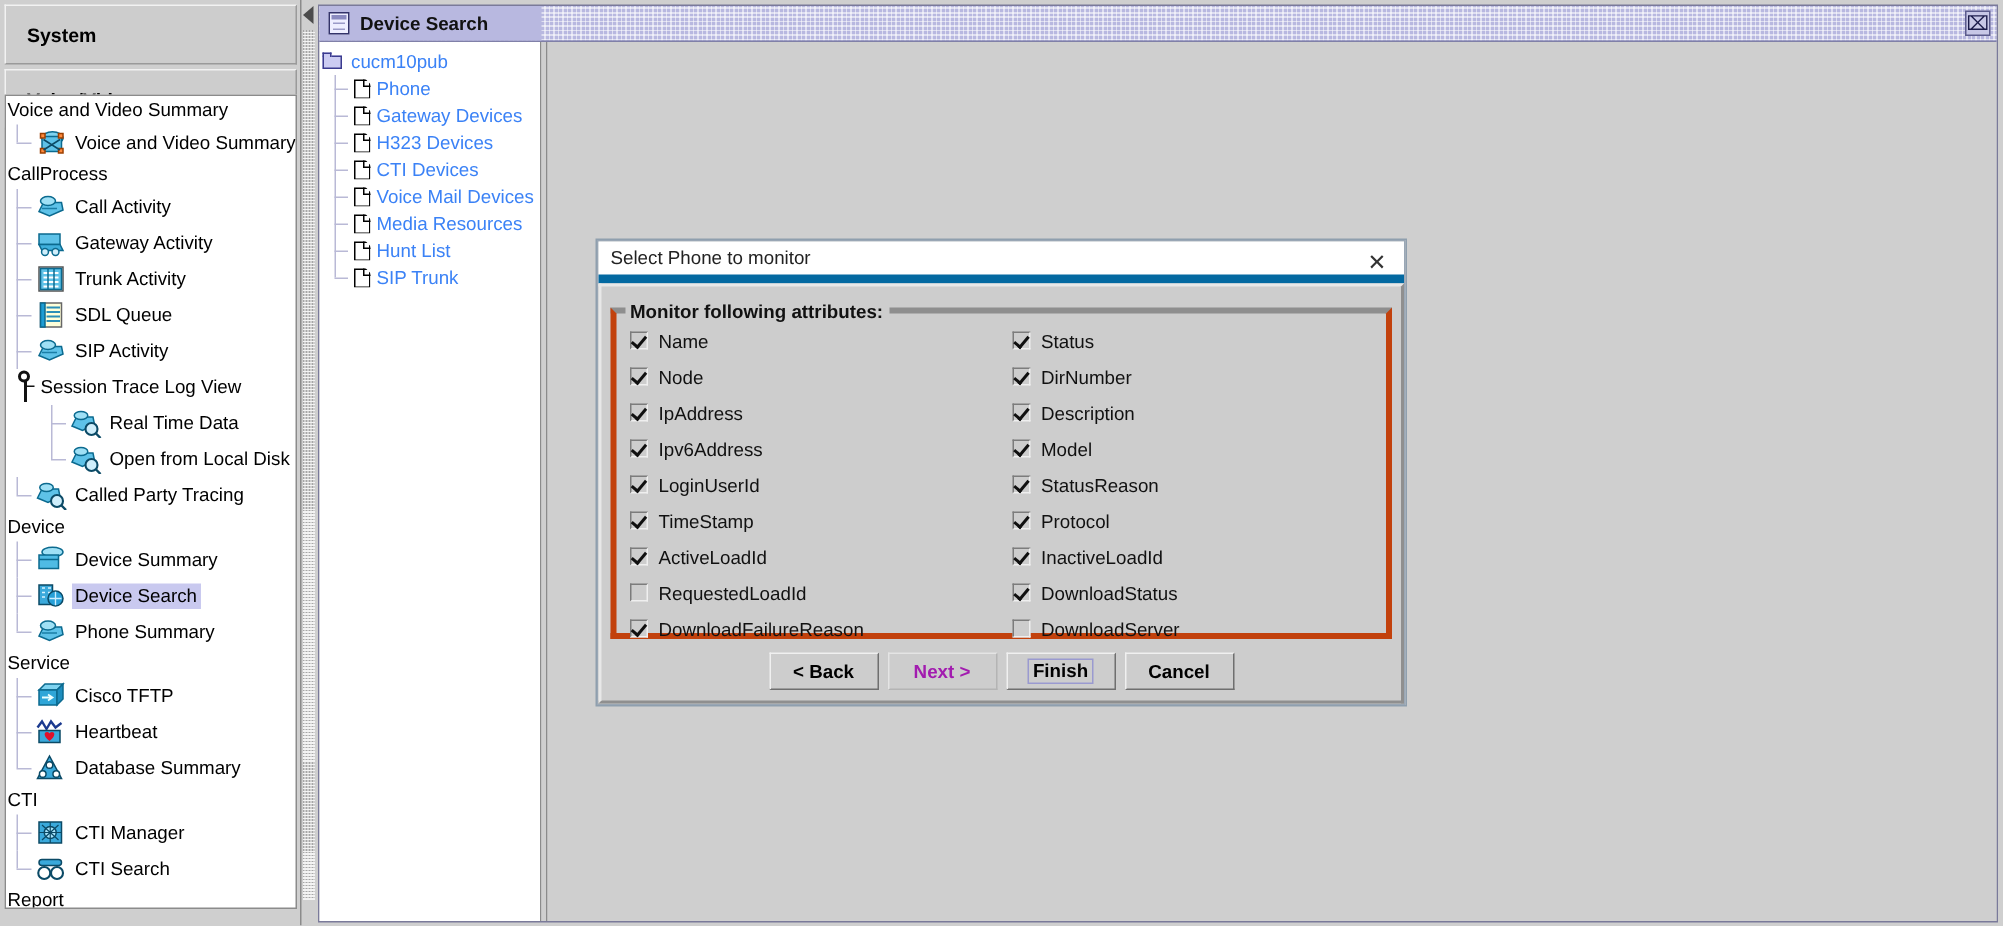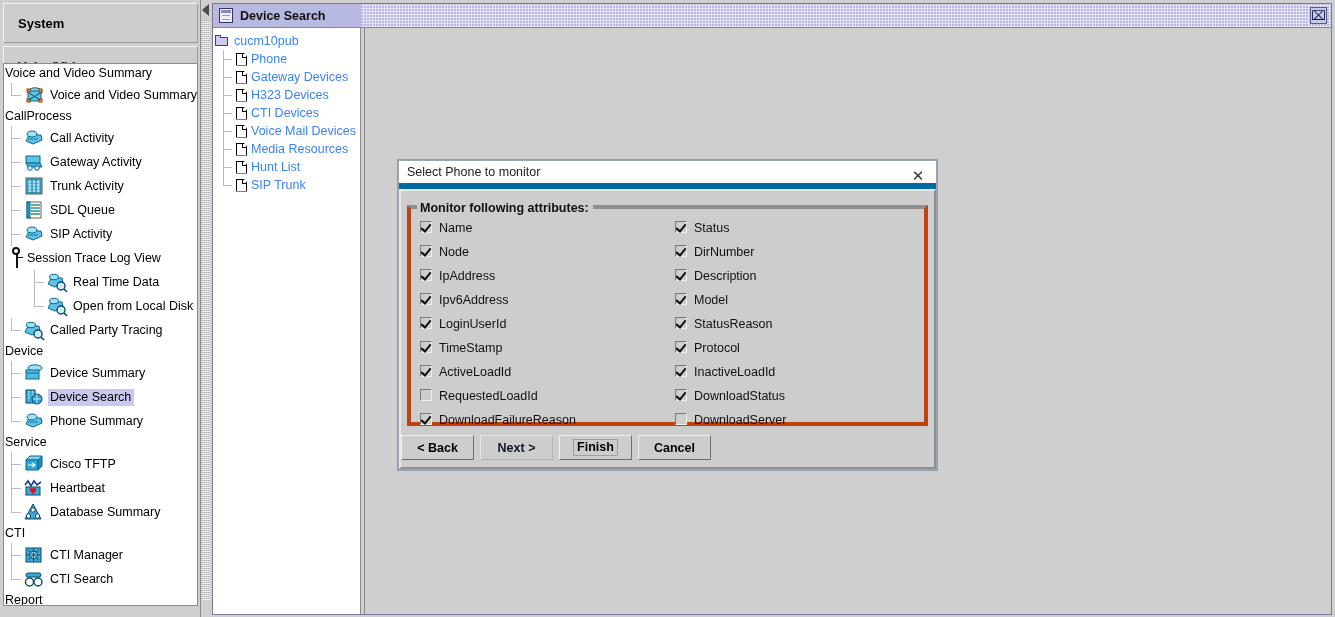--- a/index.html
+++ b/index.html
@@ -343,39 +343,39 @@
     left:2px; top:0px;
     width:4px; height:8px;
     border:solid #101010;
     border-width:0 2px 2px 0;
     transform:rotate(40deg);
   }
   #dialog-buttons {
     position:absolute;
     left:0; right:0; bottom:7px;
     display:flex;
-    justify-content:flex-start;
+    justify-content:center;
     gap:6px;
   }
   .btn {
     height:25px;
     min-width:73px;
     padding:0 12px;
     background:#cdcdcd;
     border:1px solid;
     border-color:#f0f0f0 #6f6f6f #6f6f6f #f0f0f0;
     box-shadow: inset 0 0 0 1px #cdcdcd;
     font-size:12.5px;
     font-weight:bold;
     color:#000;
     display:flex; align-items:center; justify-content:center;
     box-sizing:border-box;
     font-family:"Liberation Sans", sans-serif;
   }
-  .btn.disabled { color:#0f172a; border-color:#e4e4e4 #b4b4b4 #b4b4b4 #e4e4e4; box-shadow:none;}
+  .btn.disabled { color:#a21caf; border-color:#e4e4e4 #b4b4b4 #b4b4b4 #e4e4e4; box-shadow:none;}
   .btn .focusring {
     border:1px solid #9a9ad0;
     padding:0 3px;
     line-height:15px;
   }
 </style>
 </head>
 <body>
 
 <div id="app">

